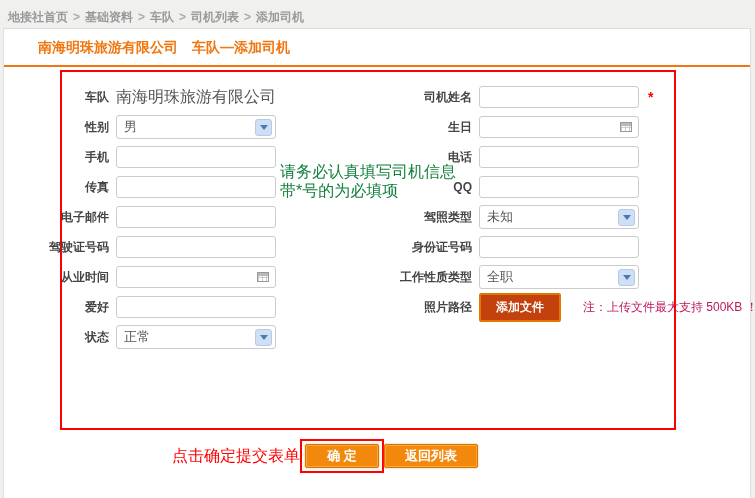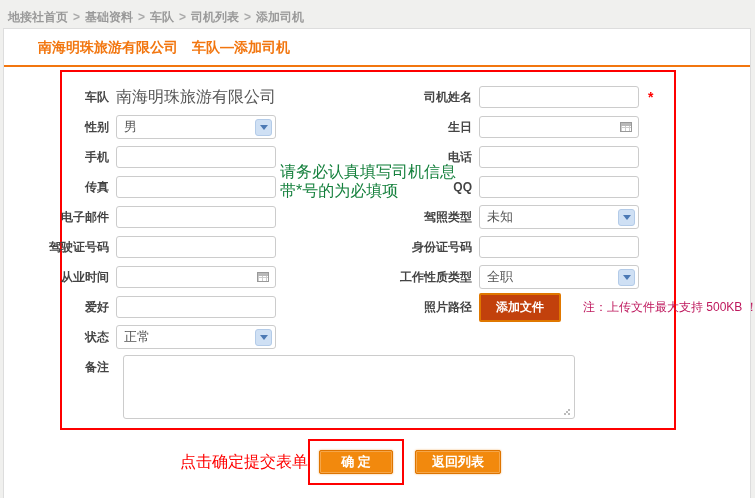--- a/index.html
+++ b/index.html
@@ -62,29 +62,29 @@
   .remark-wrap { position:relative; }
   .remark { width:452px; height:64px; border:1px solid #ccc; border-radius:3px;
     resize:none; outline:none; font-size:12px; color:#333; padding:4px 6px;
     font-family:"Liberation Sans","DejaVu Sans",sans-serif; }
   .grip { position:absolute; right:5px; bottom:8px; width:2px; height:2px;
     background:#bbb; box-shadow:-4px 0 0 #bbb, 0 -4px 0 #bbb, -2px -2px 0 #bbb; }
 
   .form-tip { position:absolute; left:276px; top:133px; z-index:5;
     color:#15803d; font-size:16px; line-height:19px; background:transparent; }
 
-  .actions { position:absolute; left:176px; top:410px; display:flex;
+  .actions { position:absolute; left:168px; top:410px; display:flex;
     align-items:center; }
   .submit-tip { color:#fe0000; font-size:16px; white-space:nowrap; }
-  .confirm-outline { border:2px solid #fe0000; padding:9px; display:inline-block;text-decoration:underline; }
+  .confirm-outline { border:2px solid #fe0000; padding:3px; display:inline-block;text-decoration:underline; }
   .btn { background:#f2890d; border:1px solid #de7400; border-radius:2px;
     box-shadow:0 0 2px rgba(242,138,13,.65), inset 0 0 0 1px rgba(255,255,255,.25);
     color:#fff; font-size:13px; font-weight:bold; width:74px; height:24px;
     cursor:pointer; white-space:nowrap; }
-  .btn.back { width:86px; margin-left:11px; }
+  .btn.back { width:94px; }
 </style>
 </head>
 <body>
 
 <div class="breadcrumb">
   <span class="bc-item">地接社首页</span><span class="bc-sep">&gt;</span><span class="bc-item">基础资料</span><span class="bc-sep">&gt;</span><span class="bc-item">车队</span><span class="bc-sep">&gt;</span><span class="bc-item">司机列表</span><span class="bc-sep">&gt;</span><span class="bc-item">添加司机</span>
 </div>
 
 <div class="panel">
   <div class="page-title">南海明珠旅游有限公司　车队—添加司机</div>
@@ -206,28 +206,20 @@
           <span class="lbl">状态</span>
           <div class="selectbox">
             <span class="sel-val">正常</span>
             <span class="sel-btn">
                 <i class="chev"></i>
               </span>
           </div>
         </div>
       </div>
 
-      <div class="row-remark">
-        <span class="lbl" style="width:45px;margin-top:4px;">备注</span>
-        <span style="width:7px;"></span>
-        <span class="remark-wrap">
-          <textarea class="remark" style=""></textarea>
-          <span class="grip"></span>
-        </span>
-      </div>
 
     </div>
   </div>
 
   <div class="form-tip">
     <div>请务必认真填写司机信息</div>
     <div>带*号的为必填项</div>
   </div>
 
   <div class="actions">

